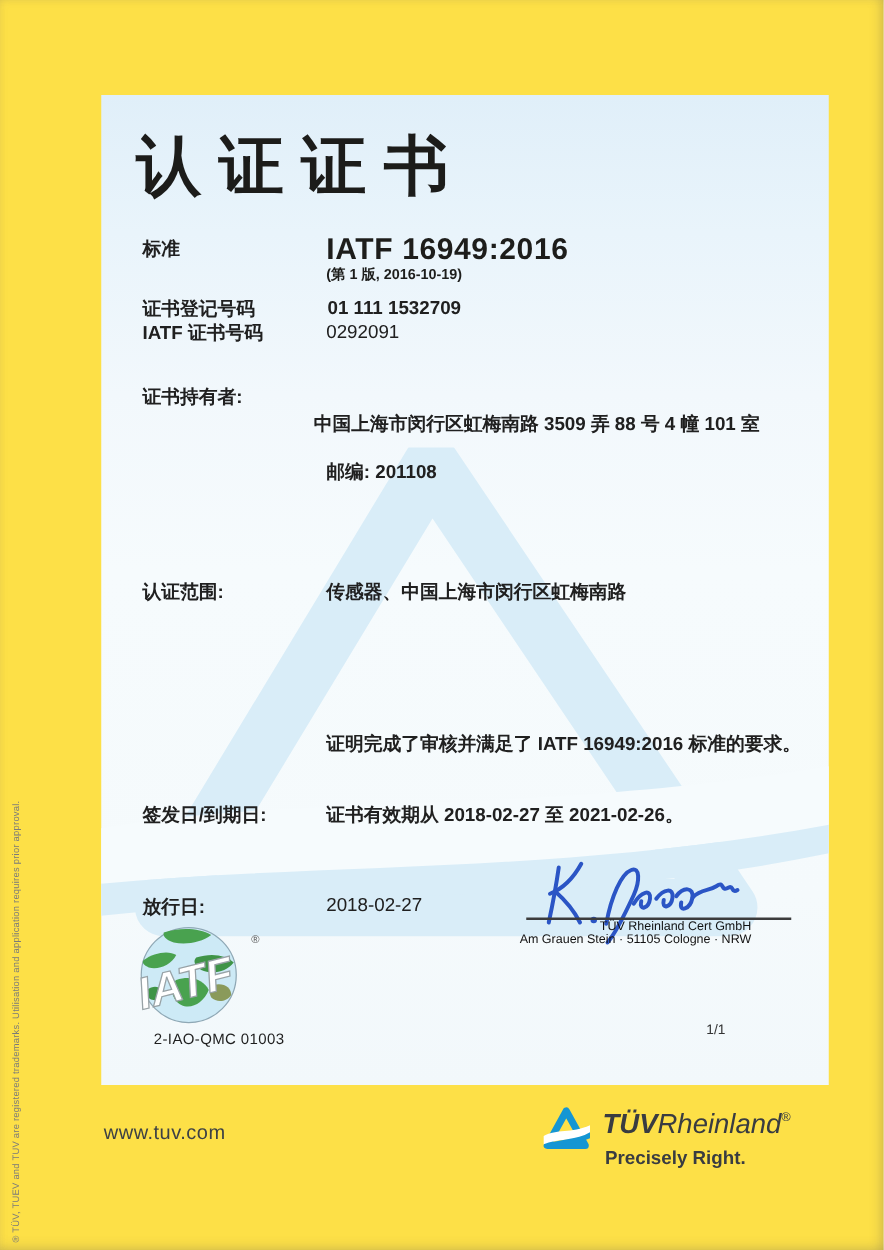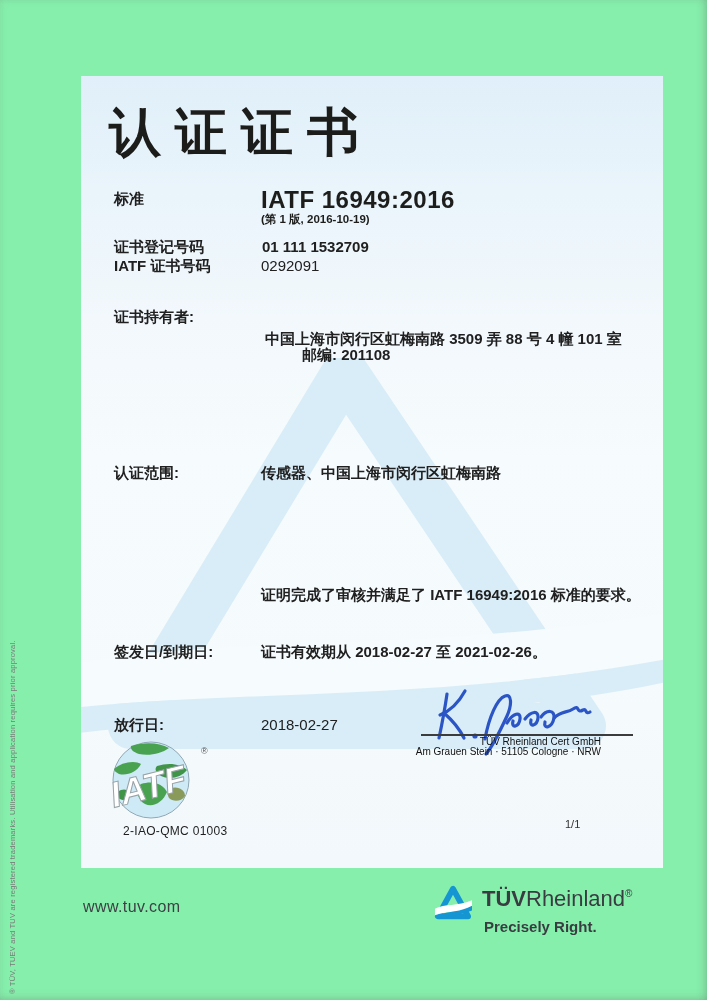--- a/index.html
+++ b/index.html
@@ -1,17 +1,17 @@
 <!DOCTYPE html>
 <html><head>
 <meta charset="utf-8">
 <style>
   html,body{margin:0;padding:0;background:#ffffff;}
   .scan{
-    position:relative;width:707px;height:1000px;background:#86efac;
+    position:relative;width:707px;height:1000px;background:#fde047;
     font-family:"Liberation Sans","DejaVu Sans",sans-serif;color:#1d1d1b;
     overflow:hidden;
     box-shadow:inset -7px 0 9px -5px rgba(90,90,90,.28),
                inset 0 -7px 9px -5px rgba(90,90,90,.22),
                inset 3px 3px 8px -4px rgba(120,120,120,.15);
   }
   .abs{position:absolute;}
   
   .panel{
     position:absolute;left:81px;top:76px;width:582px;height:792px;
@@ -26,21 +26,21 @@
   .lbl{font-size:15px;font-weight:700;color:#202020;}
   .val{font-size:15px;font-weight:400;color:#202020;}
   .valb{font-size:15px;font-weight:700;color:#202020;}
   .std-val{left:180px;top:110px;font-size:24px;font-weight:700;letter-spacing:.5px;}
   .std-ed{left:180px;top:136px;font-size:11.5px;font-weight:700;}
   .sig-line{left:340px;top:658px;width:212px;height:1.5px;background:#3c3c3c;}
   .issuer{left:280px;top:661px;width:240px;text-align:right;font-size:10px;line-height:10px;color:#111;}
   .code{left:26px;top:748px;font-size:12px;color:#1f1f1f;letter-spacing:.3px;margin-left:16px;}
   .pageno{left:484px;top:742px;font-size:11px;color:#333;}
   .website{left:83px;top:898px;font-size:16px;color:#3d4145;letter-spacing:.4px;text-align:center;}
-  .brand{left:482px;top:886px;font-size:22px;color:#393c41;white-space:nowrap;}
+  .brand{left:482px;top:886px;font-size:22px;color:#393c41;white-space:nowrap;font-style:italic;}
   .brand .b{font-weight:800;}
   .brand .r{font-weight:400;}
   .brand .reg{font-size:10px;vertical-align:9px;}
   .tagline{left:484px;top:918px;font-size:15px;font-weight:700;color:#393c41;}
   .side-note{
     left:8px;top:994px;width:452px;transform:rotate(-90deg);transform-origin:0 0;
     font-size:7.5px;color:#7a7a7a;letter-spacing:.2px;white-space:nowrap;
   }
 </style>
 </head>
@@ -63,22 +63,22 @@
     <div class="abs lbl" style="left:33px;top:114px;">标准</div>
     <div class="abs std-val">IATF 16949:2016</div>
     <div class="abs std-ed">(第 1 版, 2016-10-19)</div>
 
     <div class="abs lbl" style="left:33px;top:162px;">证书登记号码</div>
     <div class="abs val" style="left:181px;top:162px;font-weight:bold;">01 111 1532709</div>
     <div class="abs lbl" style="left:33px;top:181px;">IATF 证书号码</div>
     <div class="abs val" style="left:180px;top:181px;">0292091</div>
 
     <div class="abs lbl" style="left:33px;top:232px;">证书持有者:</div>
-    <div class="abs valb" style="left:184px;top:254px;">中国上海市闵行区虹梅南路 3509 弄 88 号 4 幢 101 室</div>
-    <div class="abs valb" style="left:180px;top:270px;margin-left:41px;">邮编: 201108</div>
+    <div class="abs valb" style="left:170px;top:254px;">中国上海市闵行区虹梅南路 3509 弄 88 号 4 幢 101 室</div>
+    <div class="abs valb" style="left:180px;top:292px;">邮编: 201108</div>
 
     <div class="abs lbl" style="left:33px;top:388px;">认证范围:</div>
     <div class="abs valb" style="left:180px;top:388px;">传感器、中国上海市闵行区虹梅南路</div>
 
     <div class="abs valb" style="left:180px;top:510px;">证明完成了审核并满足了 IATF 16949:2016 标准的要求。</div>
 
     <div class="abs lbl" style="left:33px;top:567px;">签发日/到期日:</div>
     <div class="abs valb" style="left:180px;top:567px;">证书有效期从 2018-02-27 至 2021-02-26。</div>
 
     <div class="abs lbl" style="left:33px;top:640px;">放行日:</div>

